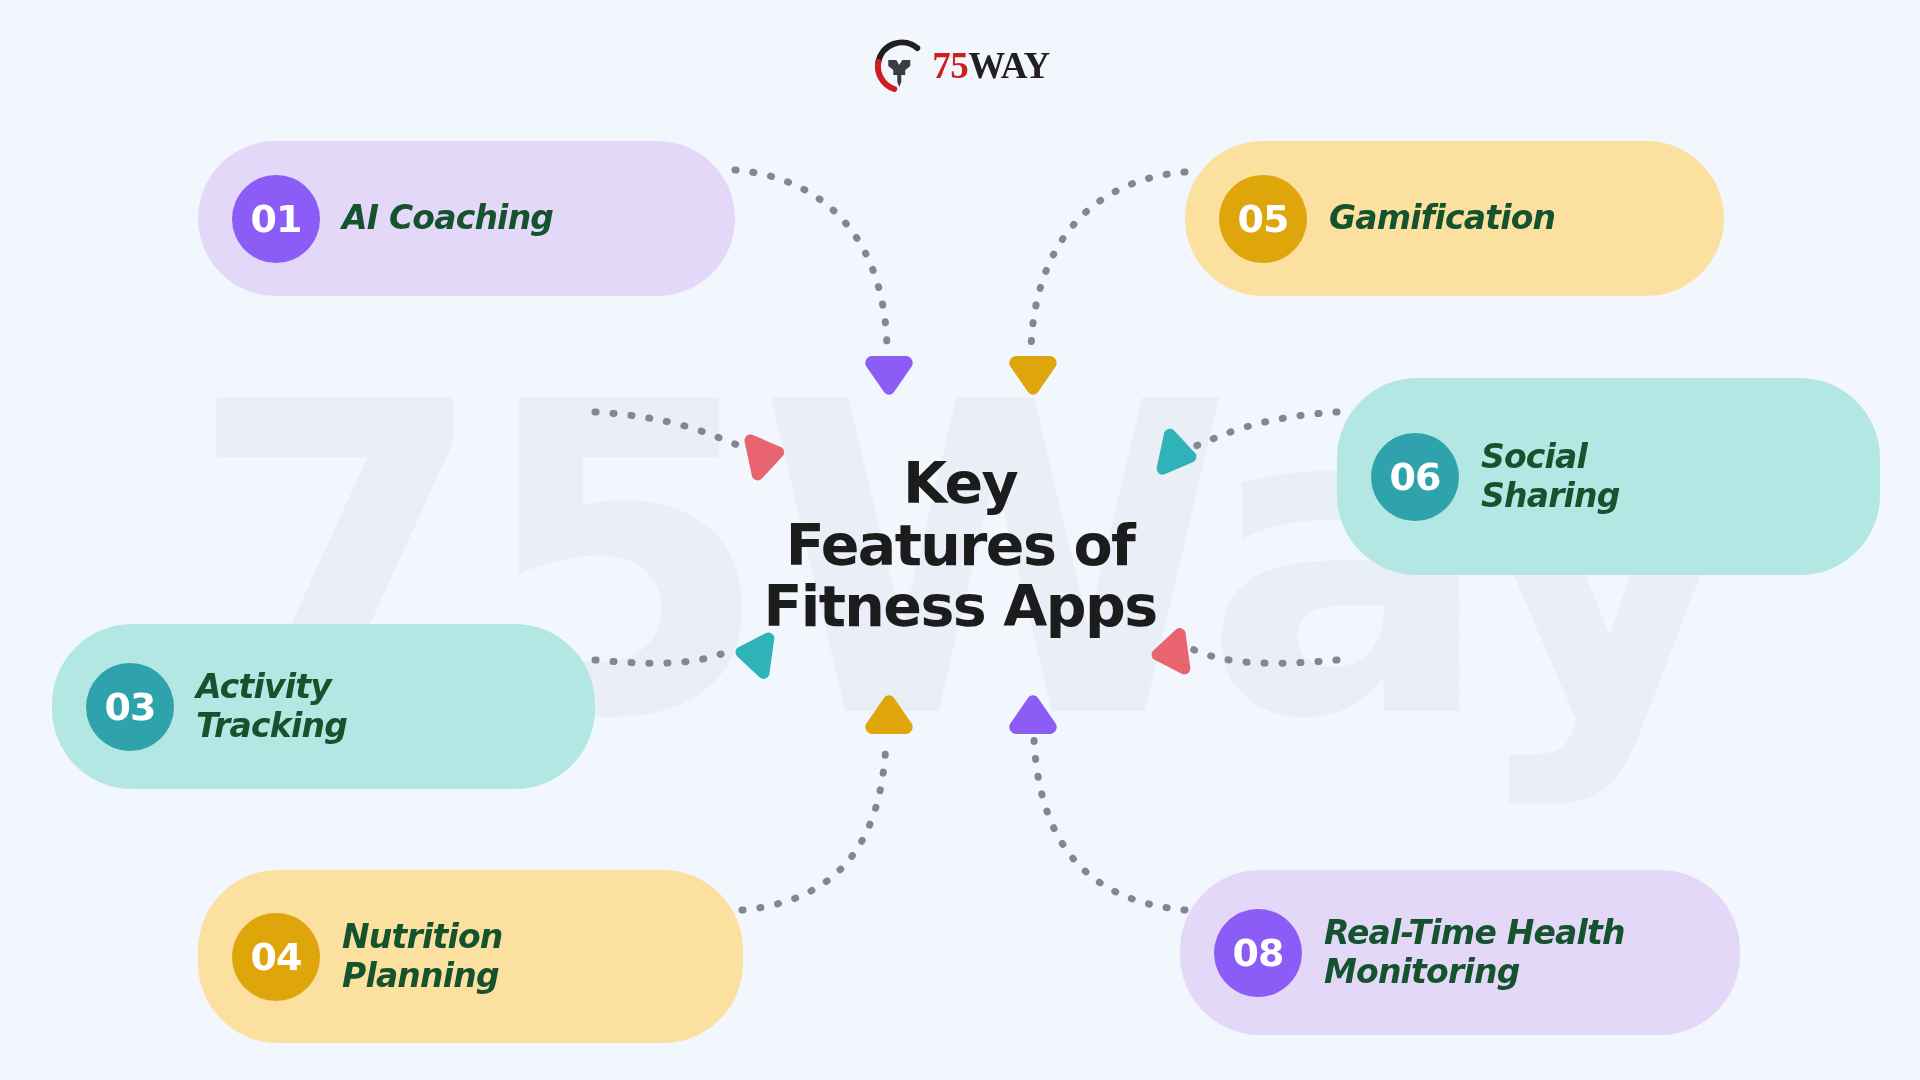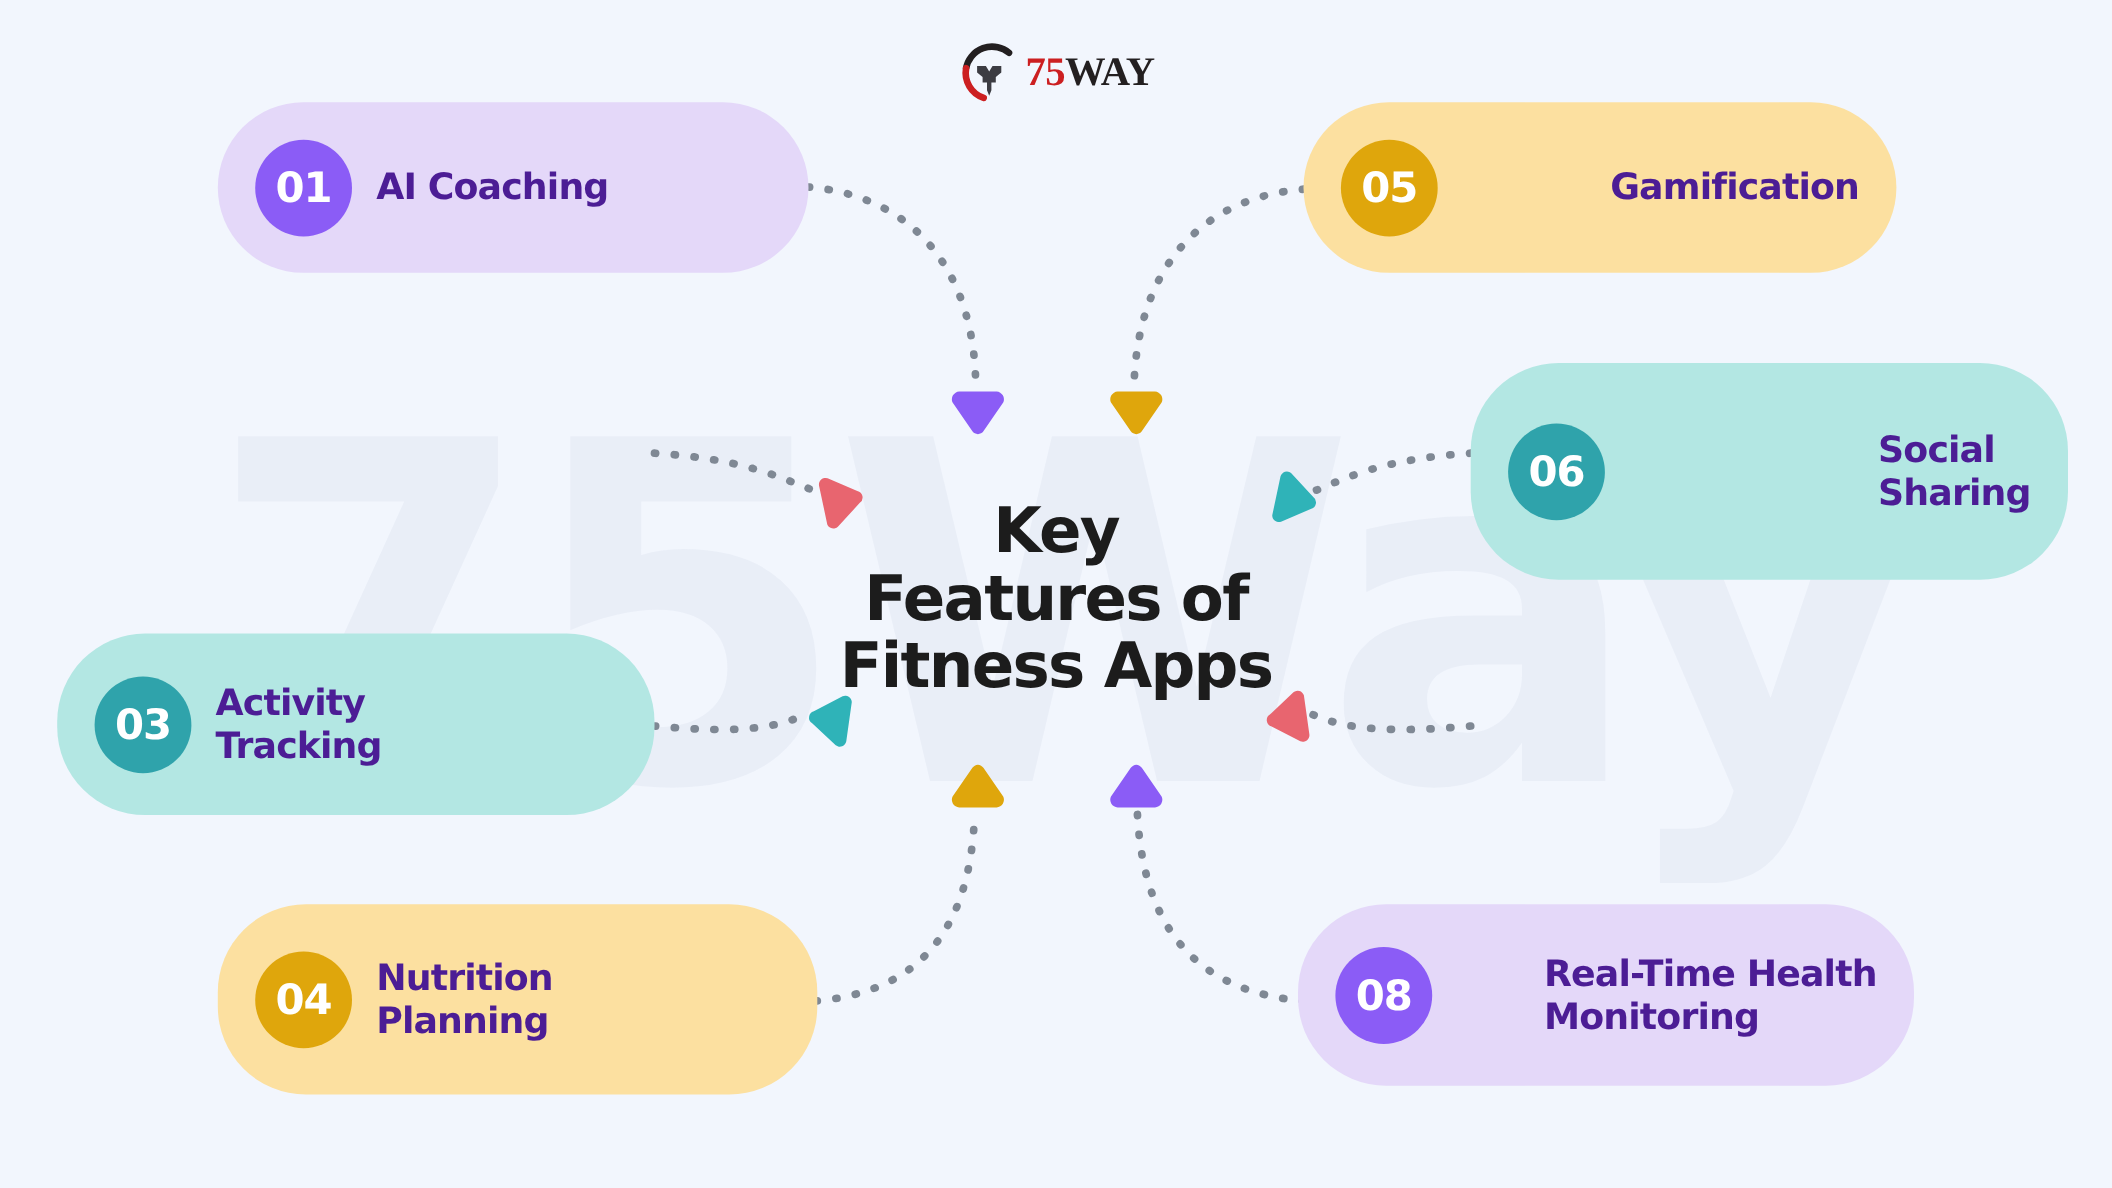--- a/index.html
+++ b/index.html
@@ -88,44 +88,46 @@
   }
 
   
   .card {
     position:absolute;
     display:flex;
     align-items:center;
     border-radius:80px;
     padding:0 34px;
     z-index:3;
+    margin-top:48px;
   }
   .badge {
     flex:0 0 auto;
     width:88px; height:88px;
     border-radius:50%;
     display:flex;
     align-items:center; justify-content:center;
     color:#FFFFFF;
     font-family:"DejaVu Sans", sans-serif;
     font-weight:bold;
     font-size:38px;
     letter-spacing:-1px;
   }
   .card-label {
     margin-left:22px;
     font-family:"DejaVu Sans", sans-serif;
     font-weight:bold;
     font-size:33px;
     line-height:1.18;
     letter-spacing:-.8px;
-    color:#4c1d95;
+    color:#14532d;
     white-space:pre-line;
-  }
-  .card.right { flex-direction:row; justify-content:space-between; }
+    font-style:italic;
+  }
+  .card.right { flex-direction:row; justify-content:flex-start; }
 
   
   .arrow {
     position:absolute;
     width:0; height:0;
     z-index:5;
   }
   .arrow svg { display:block; overflow:visible; }
 </style>
 </head>

